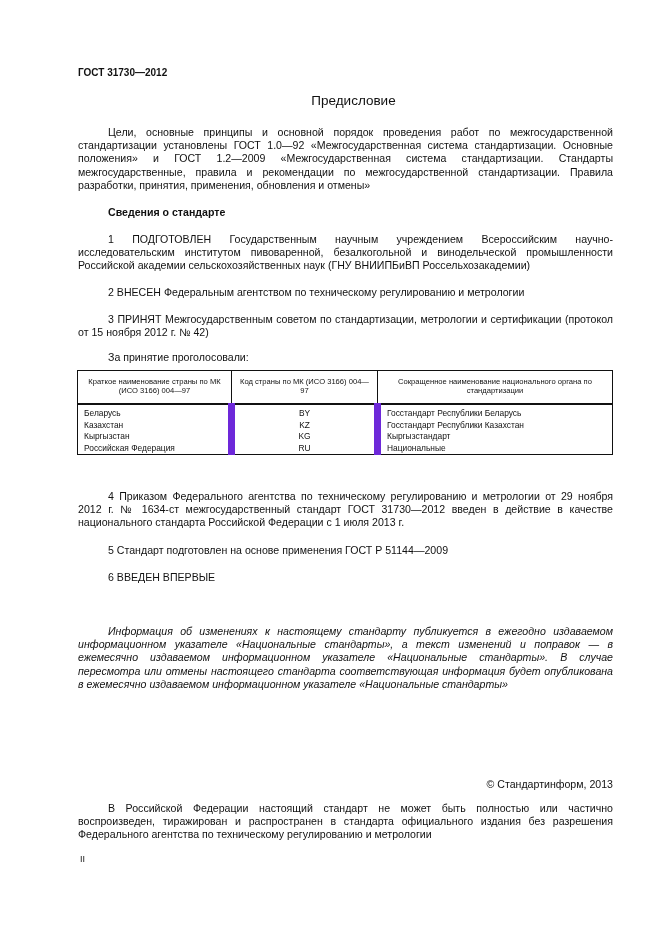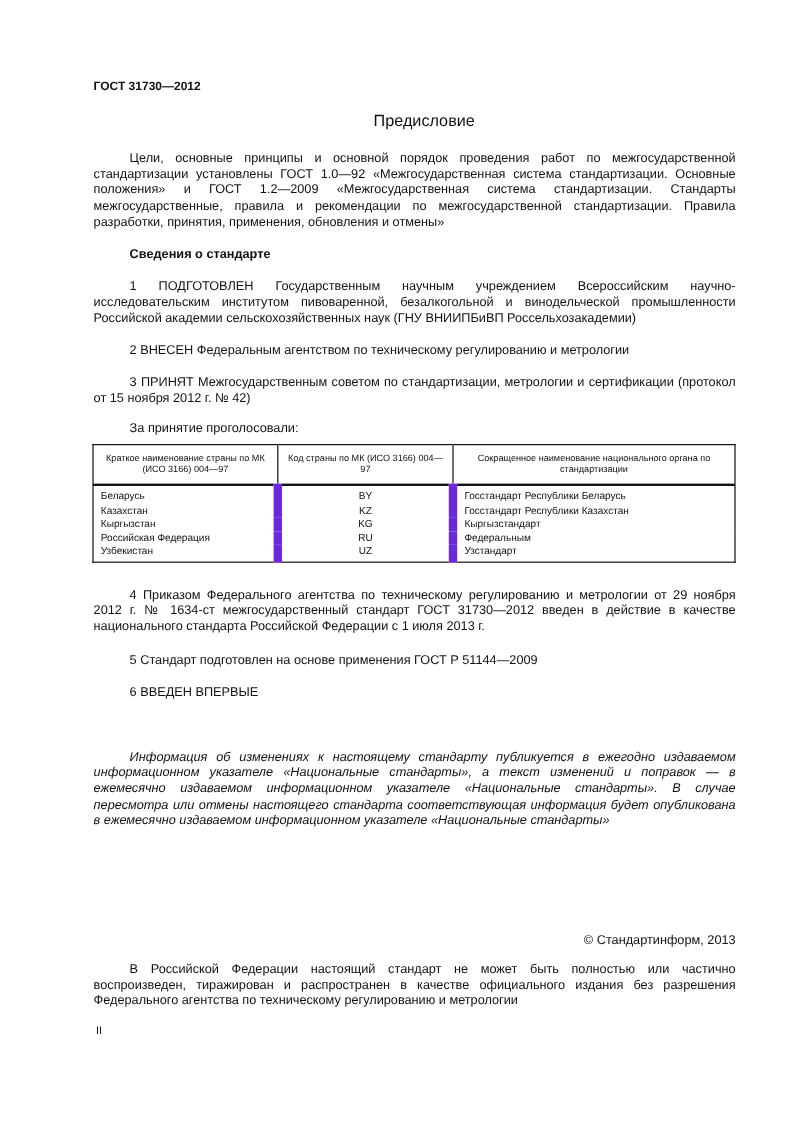--- a/index.html
+++ b/index.html
@@ -89,26 +89,21 @@
       <td>Госстандарт Республики Казахстан</td>
     </tr>
     <tr>
       <td>Кыргызстан</td>
       <td class="c-code">KG</td>
       <td>Кыргызстандарт</td>
     </tr>
     <tr>
       <td>Российская Федерация</td>
       <td class="c-code">RU</td>
-      <td>Федеральным</td>
-    </tr>
-    <tr class="last">
-      <td>Узбекистан</td>
-      <td class="c-code">UZ</td>
-      <td>Узстандарт</td>
+      <td>Национальные</td>
     </tr>
   </tbody>
 </table>
 
 <div class="abs para" style="top:490px;">
   <p>4 Приказом Федерального агентства по техническому регулированию и метрологии от 29 ноября 2012 г. № 1634-ст межгосударственный стандарт ГОСТ 31730—2012 введен в действие в качестве национального стандарта Российской Федерации с 1 июля 2013 г.</p>
 </div>
 
 <div class="abs para" style="top:544px;">
   <p>5 Стандарт подготовлен на основе применения ГОСТ Р 51144—2009</p>
@@ -118,16 +113,16 @@
   <p>6 ВВЕДЕН ВПЕРВЫЕ</p>
 </div>
 
 <div class="abs para italic" style="top:625px;">
   <p>Информация об изменениях к настоящему стандарту публикуется в ежегодно издаваемом информационном указателе «Национальные стандарты», а текст изменений и поправок — в ежемесячно издаваемом информационном указателе «Национальные стандарты». В случае пересмотра или отмены настоящего стандарта соответствующая информация будет опубликована в ежемесячно издаваемом информационном указателе «Национальные стандарты»</p>
 </div>
 
 <div class="abs copyright">© Стандартинформ, 2013</div>
 
 <div class="abs para" style="top:802px;">
-  <p>В Российской Федерации настоящий стандарт не может быть полностью или частично воспроизведен, тиражирован и распространен в качестве официального издания без разрешения Федерального агентства по техническому регулированию и метрологии</p>
+  <p>В Российской Федерации настоящий стандарт не может быть полностью или частично воспроизведен, тиражирован и распространен в стандарта официального издания без разрешения Федерального агентства по техническому регулированию и метрологии</p>
 </div>
 
 <div class="abs page-num">II</div>
 
 </body></html>

